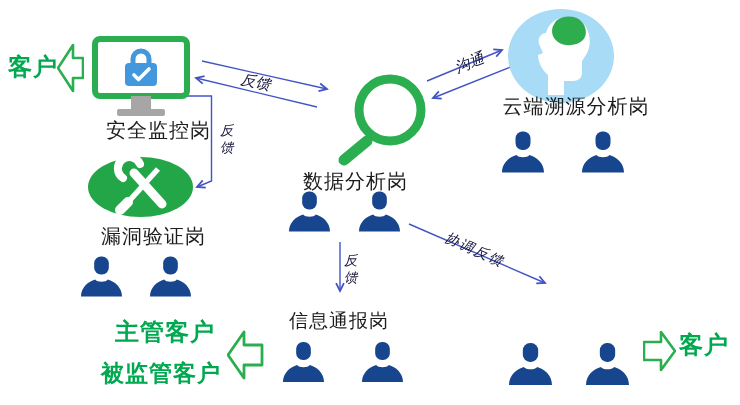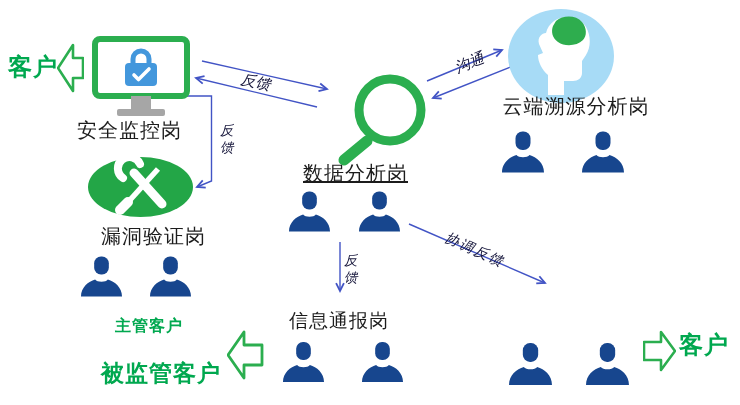--- a/index.html
+++ b/index.html
@@ -59,21 +59,21 @@
   </svg>
 
   <svg class="abs" style="left:92px;top:36px;" width="98" height="82" viewBox="0 0 98 82">
     <rect x="3" y="3" width="92" height="57" rx="5" fill="#fff" stroke="#2bae4f" stroke-width="6"></rect>
     <path d="M41 29 v-6 a8 8 0 0 1 16 0 v6" stroke="#4397dc" stroke-width="5" fill="none"></path>
     <rect x="33" y="27" width="32" height="23" rx="4" fill="#4397dc"></rect>
     <path d="M42 39 l4.5 4.5 L57 33" stroke="#fff" stroke-width="3.6" fill="none" stroke-linecap="round" stroke-linejoin="round"></path>
     <rect x="39" y="60" width="20" height="13" fill="#a6a6a6"></rect>
     <rect x="25" y="73" width="48" height="7" rx="2" fill="#a6a6a6"></rect>
   </svg>
-  <div class="node-label" style="left:67px;top:117px;width:125px;">安全监控岗</div>
+  <div class="node-label" style="left:96px;top:117px;width:125px;">安全监控岗</div>
 
   <svg class="abs" style="left:87px;top:156px;" width="107" height="62" viewBox="0 0 107 62">
     <ellipse cx="53.5" cy="31" rx="52.5" ry="30" fill="#23a647"></ellipse>
     <path d="M36 22 A11.5 11.5 0 1 1 53 8" stroke="#fff" stroke-width="8" fill="none" stroke-linecap="round"></path>
     <line x1="47" y1="17" x2="75" y2="48" stroke="#fff" stroke-width="9" stroke-linecap="round"></line>
     <line x1="71" y1="13" x2="43" y2="44" stroke="#fff" stroke-width="5.5"></line>
     <line x1="41" y1="46" x2="33" y2="54" stroke="#fff" stroke-width="10" stroke-linecap="round"></line>
   </svg>
   <div class="node-label" style="left:96px;top:223px;width:115px;">漏洞验证岗</div>
   <svg class="abs" style="left:80px;top:256px;" width="43" height="41" viewBox="0 0 44 41">
@@ -82,21 +82,21 @@
   </svg>
   <svg class="abs" style="left:149px;top:256px;" width="43" height="41" viewBox="0 0 44 41">
     <rect x="14.5" y="0" width="15" height="18.5" rx="7" fill="#17468e"></rect>
     <path d="M1 41 C1 31.5 8.5 25.5 15.5 23.5 C17.5 26.5 26.5 26.5 28.5 23.5 C35.5 25.5 43 31.5 43 41 Z" fill="#17468e"></path>
   </svg>
 
   <svg class="abs" style="left:334px;top:70px;" width="110" height="100" viewBox="0 0 110 100">
     <circle cx="56" cy="40" r="31" fill="none" stroke="#2bae4f" stroke-width="9"></circle>
     <line x1="33" y1="71" x2="10" y2="90" stroke="#2bae4f" stroke-width="11" stroke-linecap="round"></line>
   </svg>
-  <div class="node-label" style="left:293px;top:160px;width:125px;text-decoration:underline;">数据分析岗</div>
+  <div class="node-label" style="left:293px;top:168px;width:125px;">数据分析岗</div>
   <svg class="abs" style="left:288px;top:191px;" width="43" height="41" viewBox="0 0 44 41">
     <rect x="14.5" y="0" width="15" height="18.5" rx="7" fill="#17468e"></rect>
     <path d="M1 41 C1 31.5 8.5 25.5 15.5 23.5 C17.5 26.5 26.5 26.5 28.5 23.5 C35.5 25.5 43 31.5 43 41 Z" fill="#17468e"></path>
   </svg>
   <svg class="abs" style="left:358px;top:191px;" width="43" height="41" viewBox="0 0 44 41">
     <rect x="14.5" y="0" width="15" height="18.5" rx="7" fill="#17468e"></rect>
     <path d="M1 41 C1 31.5 8.5 25.5 15.5 23.5 C17.5 26.5 26.5 26.5 28.5 23.5 C35.5 25.5 43 31.5 43 41 Z" fill="#17468e"></path>
   </svg>
 
   <svg class="abs" style="left:506px;top:7px;" width="110" height="98" viewBox="0 0 110 98">
@@ -126,21 +126,21 @@
 
   <svg class="abs" style="left:508px;top:342px;" width="45" height="44" viewBox="0 0 44 41">
     <rect x="14.5" y="0" width="15" height="18.5" rx="7" fill="#17468e"></rect>
     <path d="M1 41 C1 31.5 8.5 25.5 15.5 23.5 C17.5 26.5 26.5 26.5 28.5 23.5 C35.5 25.5 43 31.5 43 41 Z" fill="#17468e"></path>
   </svg>
   <svg class="abs" style="left:585px;top:342px;" width="45" height="44" viewBox="0 0 44 41">
     <rect x="14.5" y="0" width="15" height="18.5" rx="7" fill="#17468e"></rect>
     <path d="M1 41 C1 31.5 8.5 25.5 15.5 23.5 C17.5 26.5 26.5 26.5 28.5 23.5 C35.5 25.5 43 31.5 43 41 Z" fill="#17468e"></path>
   </svg>
 
-  <div class="green-label" style="left:115px;top:316px;font-size:16px;">主管客户</div>
+  <div class="green-label" style="left:115px;top:316px;font-size:24px;">主管客户</div>
   <div class="green-label" style="left:101px;top:358px;font-size:23px;text-align:right;">被监管客户</div>
   <svg class="abs" style="left:227px;top:329px;" width="37" height="53" viewBox="0 0 37 53">
     <polygon points="1,26 17,3 17,16 35,16 35,36 17,36 17,49" fill="#fff" stroke="#2bae4f" stroke-width="2.8" stroke-linejoin="round"></polygon>
   </svg>
 
   <svg class="abs" style="left:643px;top:330px;" width="33" height="42" viewBox="0 0 33 42">
     <polygon points="32,21 18,2 18,12 1,12 1,30 18,30 18,40" fill="#fff" stroke="#2bae4f" stroke-width="2.6" stroke-linejoin="round"></polygon>
   </svg>
   <div class="green-label" style="left:679px;top:329px;">客户</div>
 

